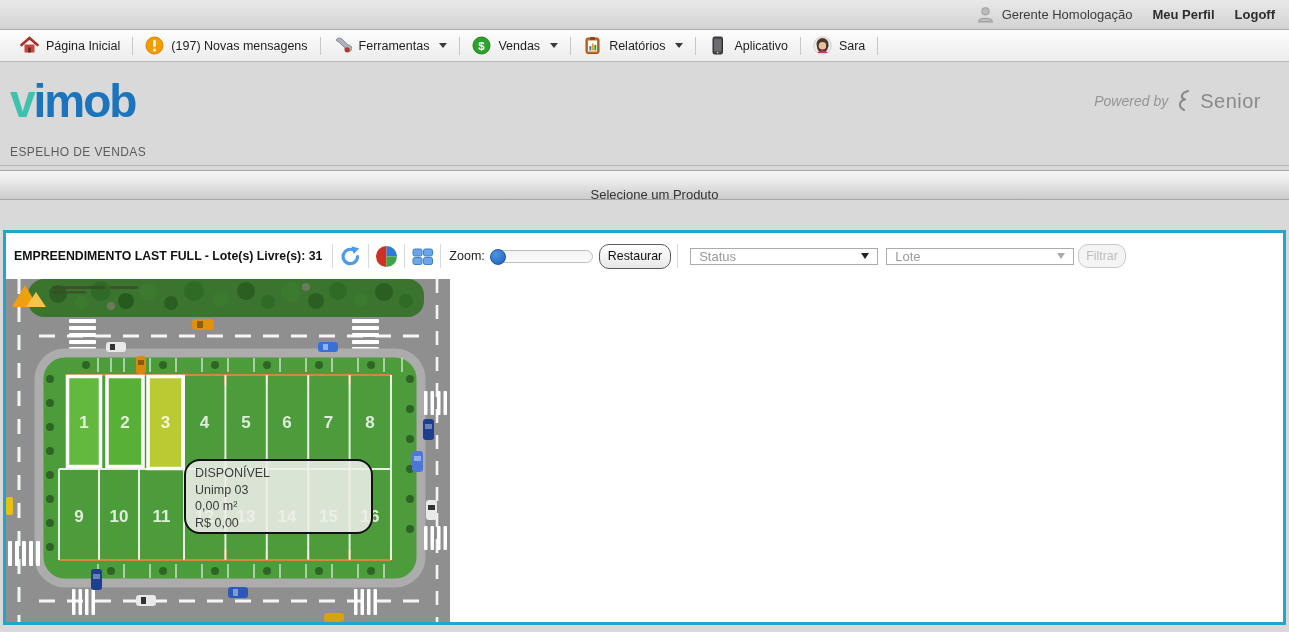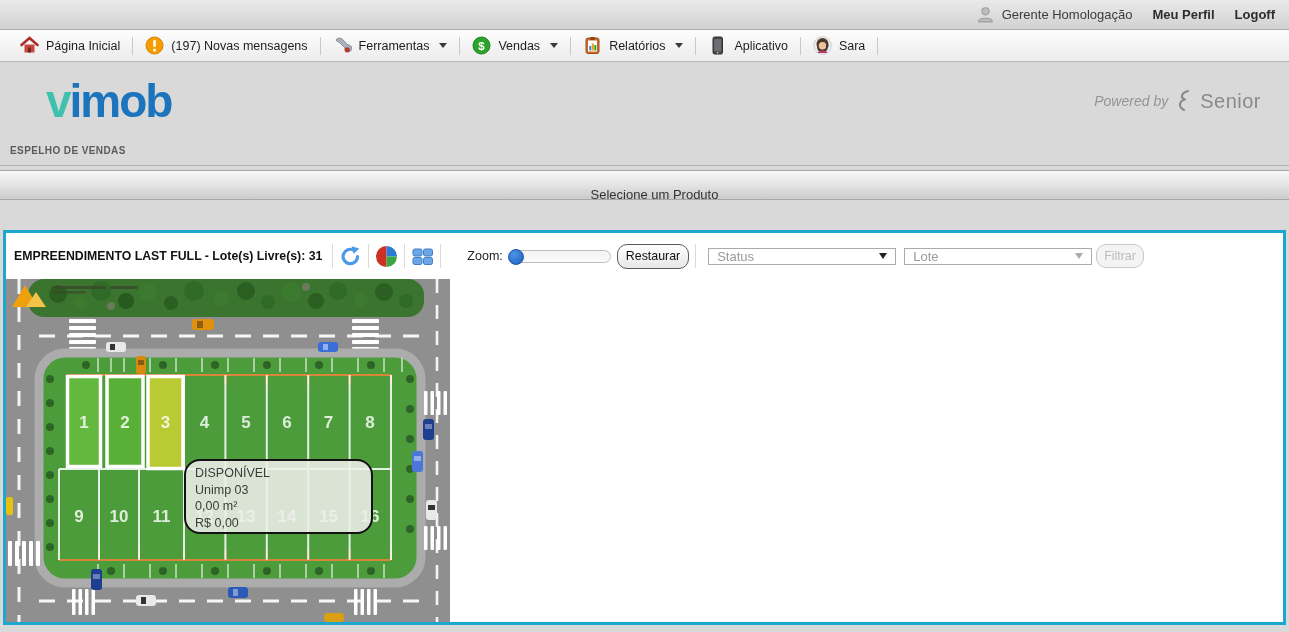--- a/index.html
+++ b/index.html
@@ -32,27 +32,27 @@
     border-bottom:1px solid #B9B9B9;
     display:flex;align-items:center;
     padding-left:10px;
   }
   .nav-item{display:flex;align-items:center;gap:7px;padding:0 10px;font-size:12.5px;color:#1E1E1E;cursor:pointer;white-space:nowrap;}
   .nav-sep{width:1px;height:18px;background:#C8C8C8;margin:0 2px;}
   .caret{width:0;height:0;border-left:4px solid transparent;border-right:4px solid transparent;border-top:5px solid #3A3A3A;margin-left:3px;}
   .nicon{width:19px;height:19px;flex:0 0 auto;}
   
   .brandrow{height:78px;display:flex;align-items:center;justify-content:space-between;padding:0 28px 0 10px;}
-  .logo{font-size:46px;font-weight:800;letter-spacing:-2px;color:var(--brand-blue);line-height:1;margin-left:36px;}
+  .logo{font-size:46px;font-weight:800;letter-spacing:-2px;color:var(--brand-blue);line-height:1;}
   .logo .v{color:var(--brand-teal);}
   .powered{display:flex;align-items:center;gap:8px;color:#8E8E8E;}
   .powered .pb{font-style:italic;font-size:14px;color:#949494;}
   .powered .sen{font-size:20px;color:#8A8A8A;letter-spacing:.5px;}
   
-  .pagetitle{height:26px;padding:5px 0 0 10px;color:#5B5B5B;font-size:10px;letter-spacing:.4px;border-bottom:1px solid #B4B4B4;font-weight:bold;}
+  .pagetitle{height:26px;padding:5px 0 0 10px;color:#5B5B5B;font-size:12px;letter-spacing:.4px;border-bottom:1px solid #B4B4B4;}
   
   .productbar{
     margin-top:4px;height:30px;
     border-top:1px solid #A7A7A7;border-bottom:1px solid #A7A7A7;
     background:linear-gradient(#F7F7F7,#E6E6E6 45%,#CBCBCB);
     display:flex;align-items:center;gap:16px;padding-left:20px;
     cursor:pointer;
     flex-direction:column;
   }
   .productbar .label{font-size:13px;color:#333;}
@@ -61,21 +61,21 @@
     margin:30px 3px 0 3px;
     height:395px;
     border:3px solid var(--accent);
     background:#FFF;
     position:relative;
   }
   .maptoolbar{height:46px;display:flex;align-items:center;padding:0 8px;white-space:nowrap;}
   .mt-title{font-size:12.3px;color:#111;font-weight:600;margin-right:4px;}
   .sep{width:1px;height:24px;background:#DADADA;margin:0 6px;flex:0 0 auto;}
   .tbicon{width:23px;height:23px;cursor:pointer;flex:0 0 auto;}
-  .zoomlabel{font-size:12.5px;color:#222;margin:0 6px 0 20px;}
+  .zoomlabel{font-size:12.5px;color:#222;margin:0 6px 0 2px;}
   .slider{position:relative;width:102px;height:13px;border:1px solid #BDBDBD;border-radius:8px;background:linear-gradient(#F2F2F2,#FBFBFB);flex:0 0 auto;}
   .slider .handle{position:absolute;left:-2px;top:-2px;width:16px;height:16px;border-radius:50%;background:radial-gradient(circle at 35% 30%,#4E94E4,#1D5FBE);border:1px solid #1A55AC;cursor:pointer;}
   .btn{
     height:25px;padding:0 8px;font-size:12.4px;color:#111;
     background:linear-gradient(#FFF,#E7E7E7);
     border:1.5px solid #5A5A5A;border-radius:10px;cursor:pointer;margin-left:6px;
     font-family:inherit;
   }
   .btn.disabled{border:1px solid #C9C9C9;background:#F4F4F4;color:#BDBDBD;cursor:default;font-size:12.4px;padding:0 7px;margin-left:4px;height:24px;}
   .select{

